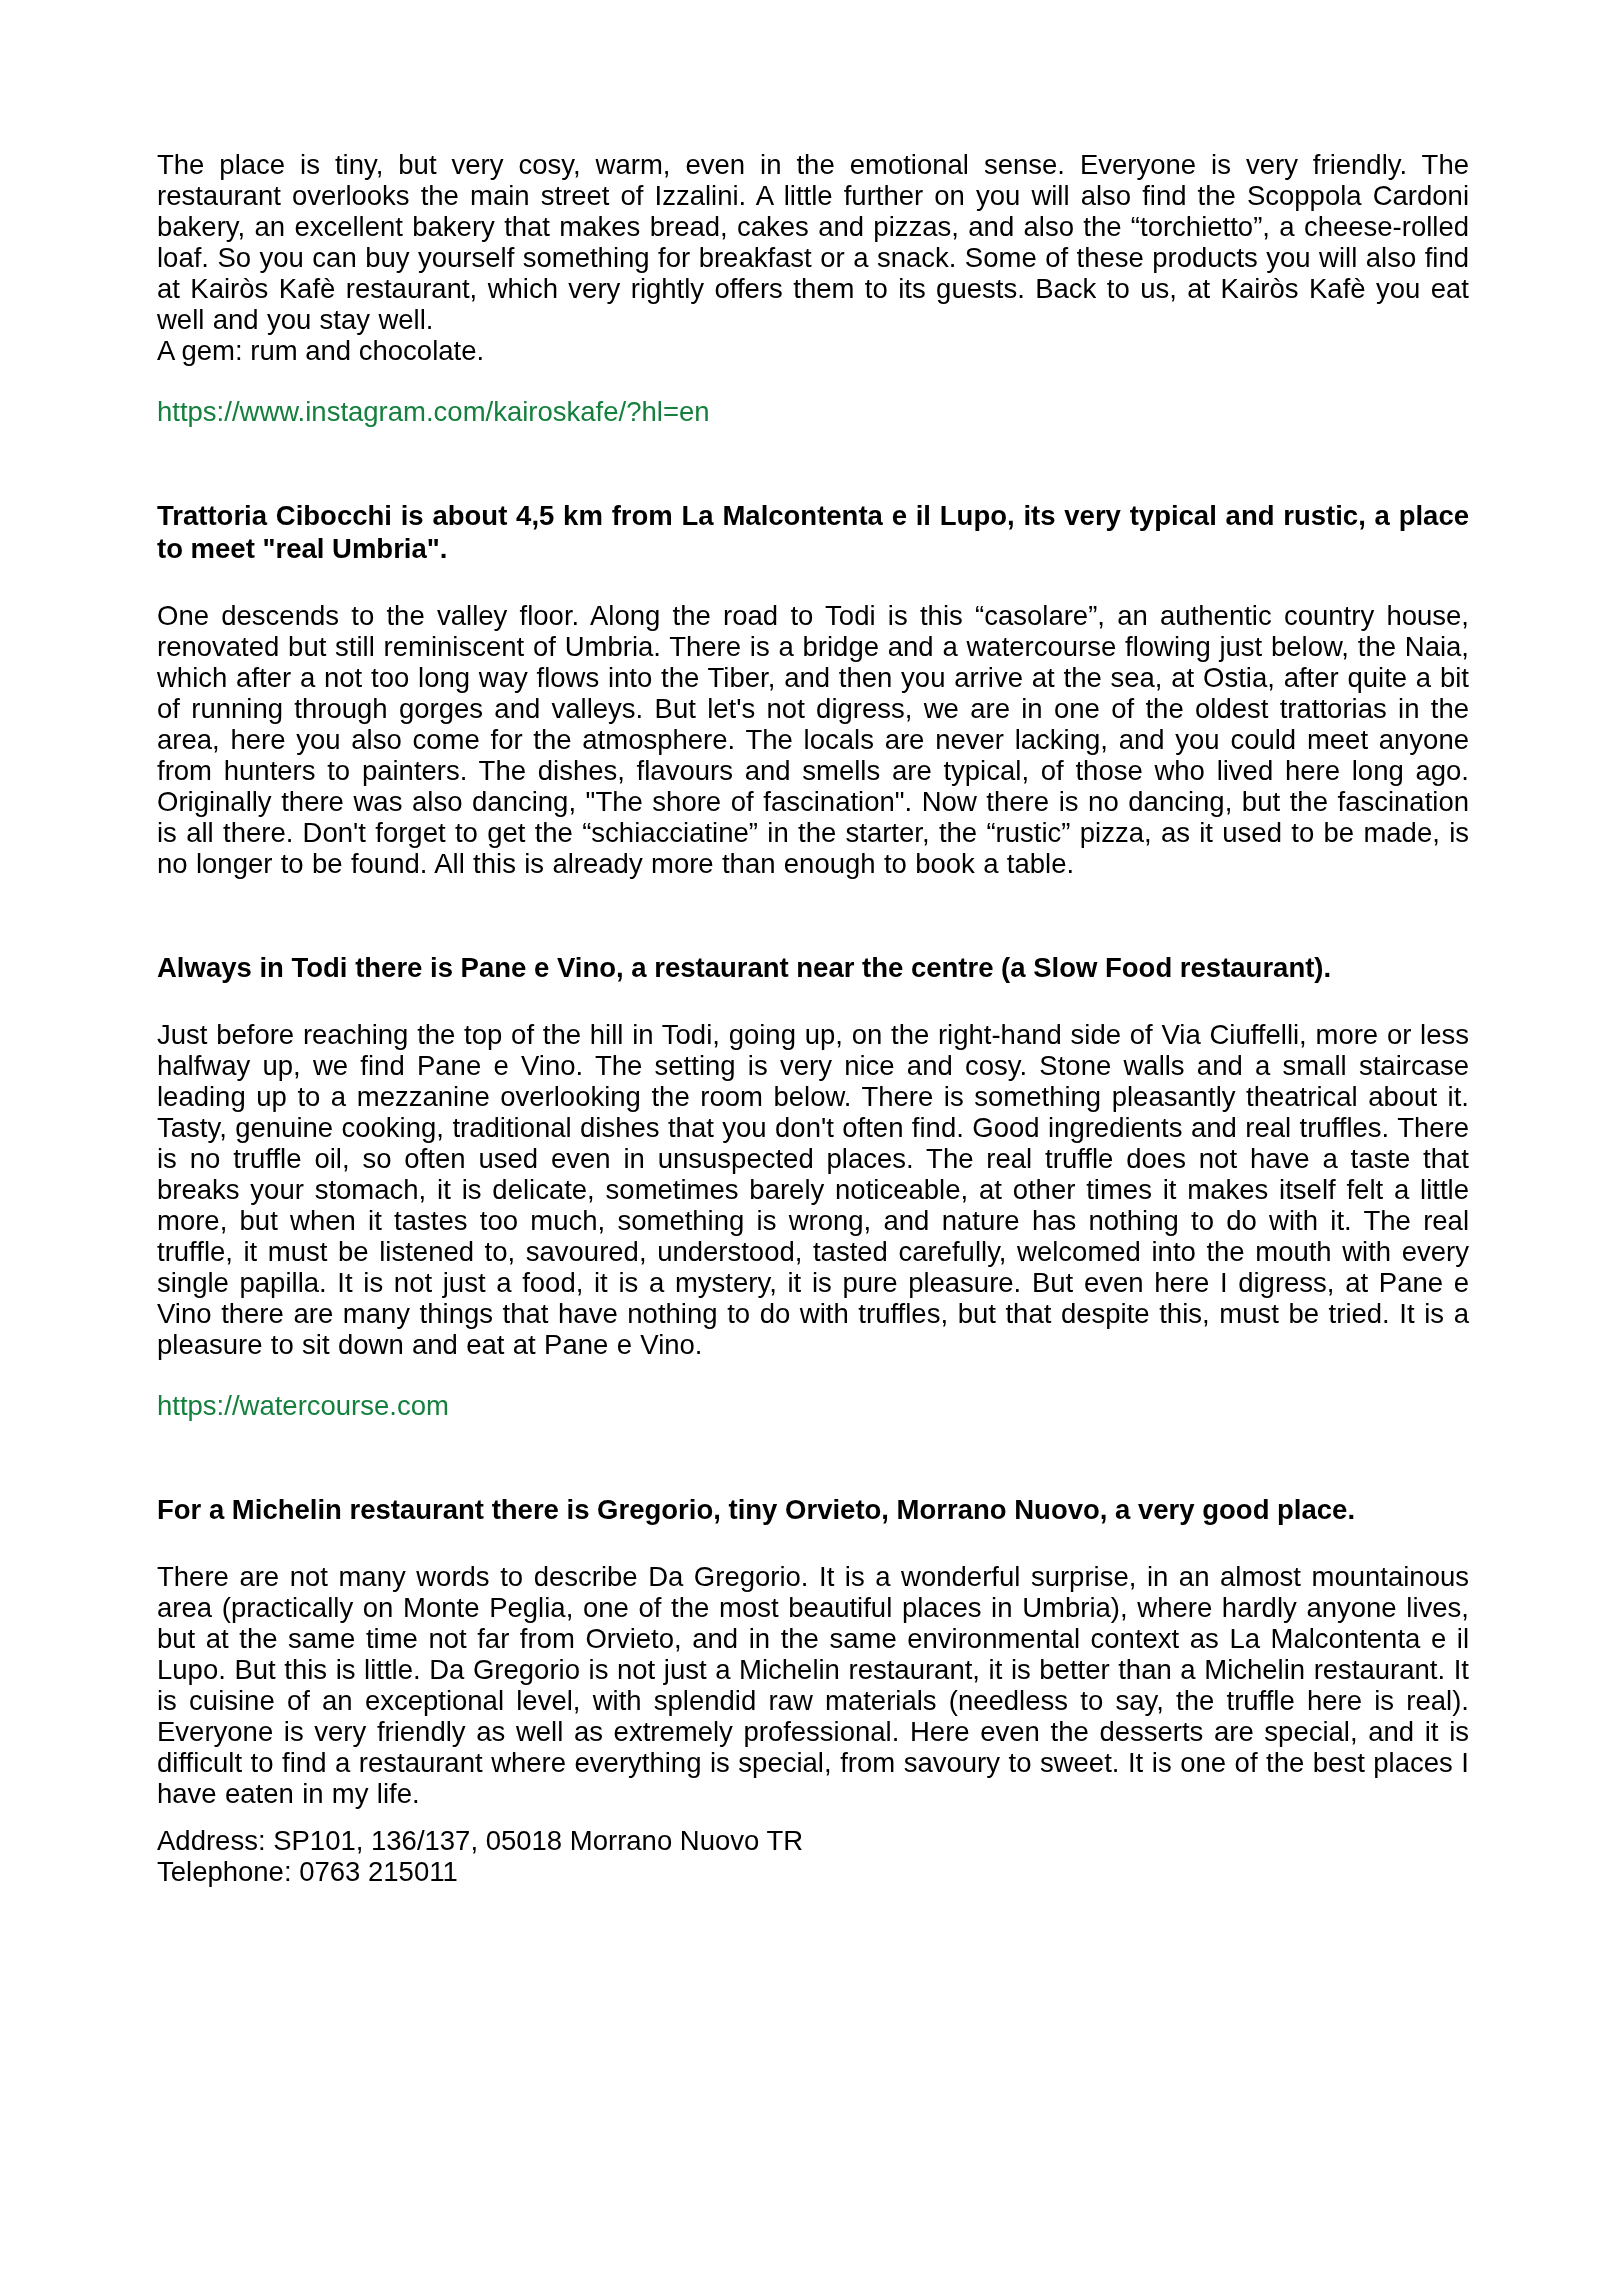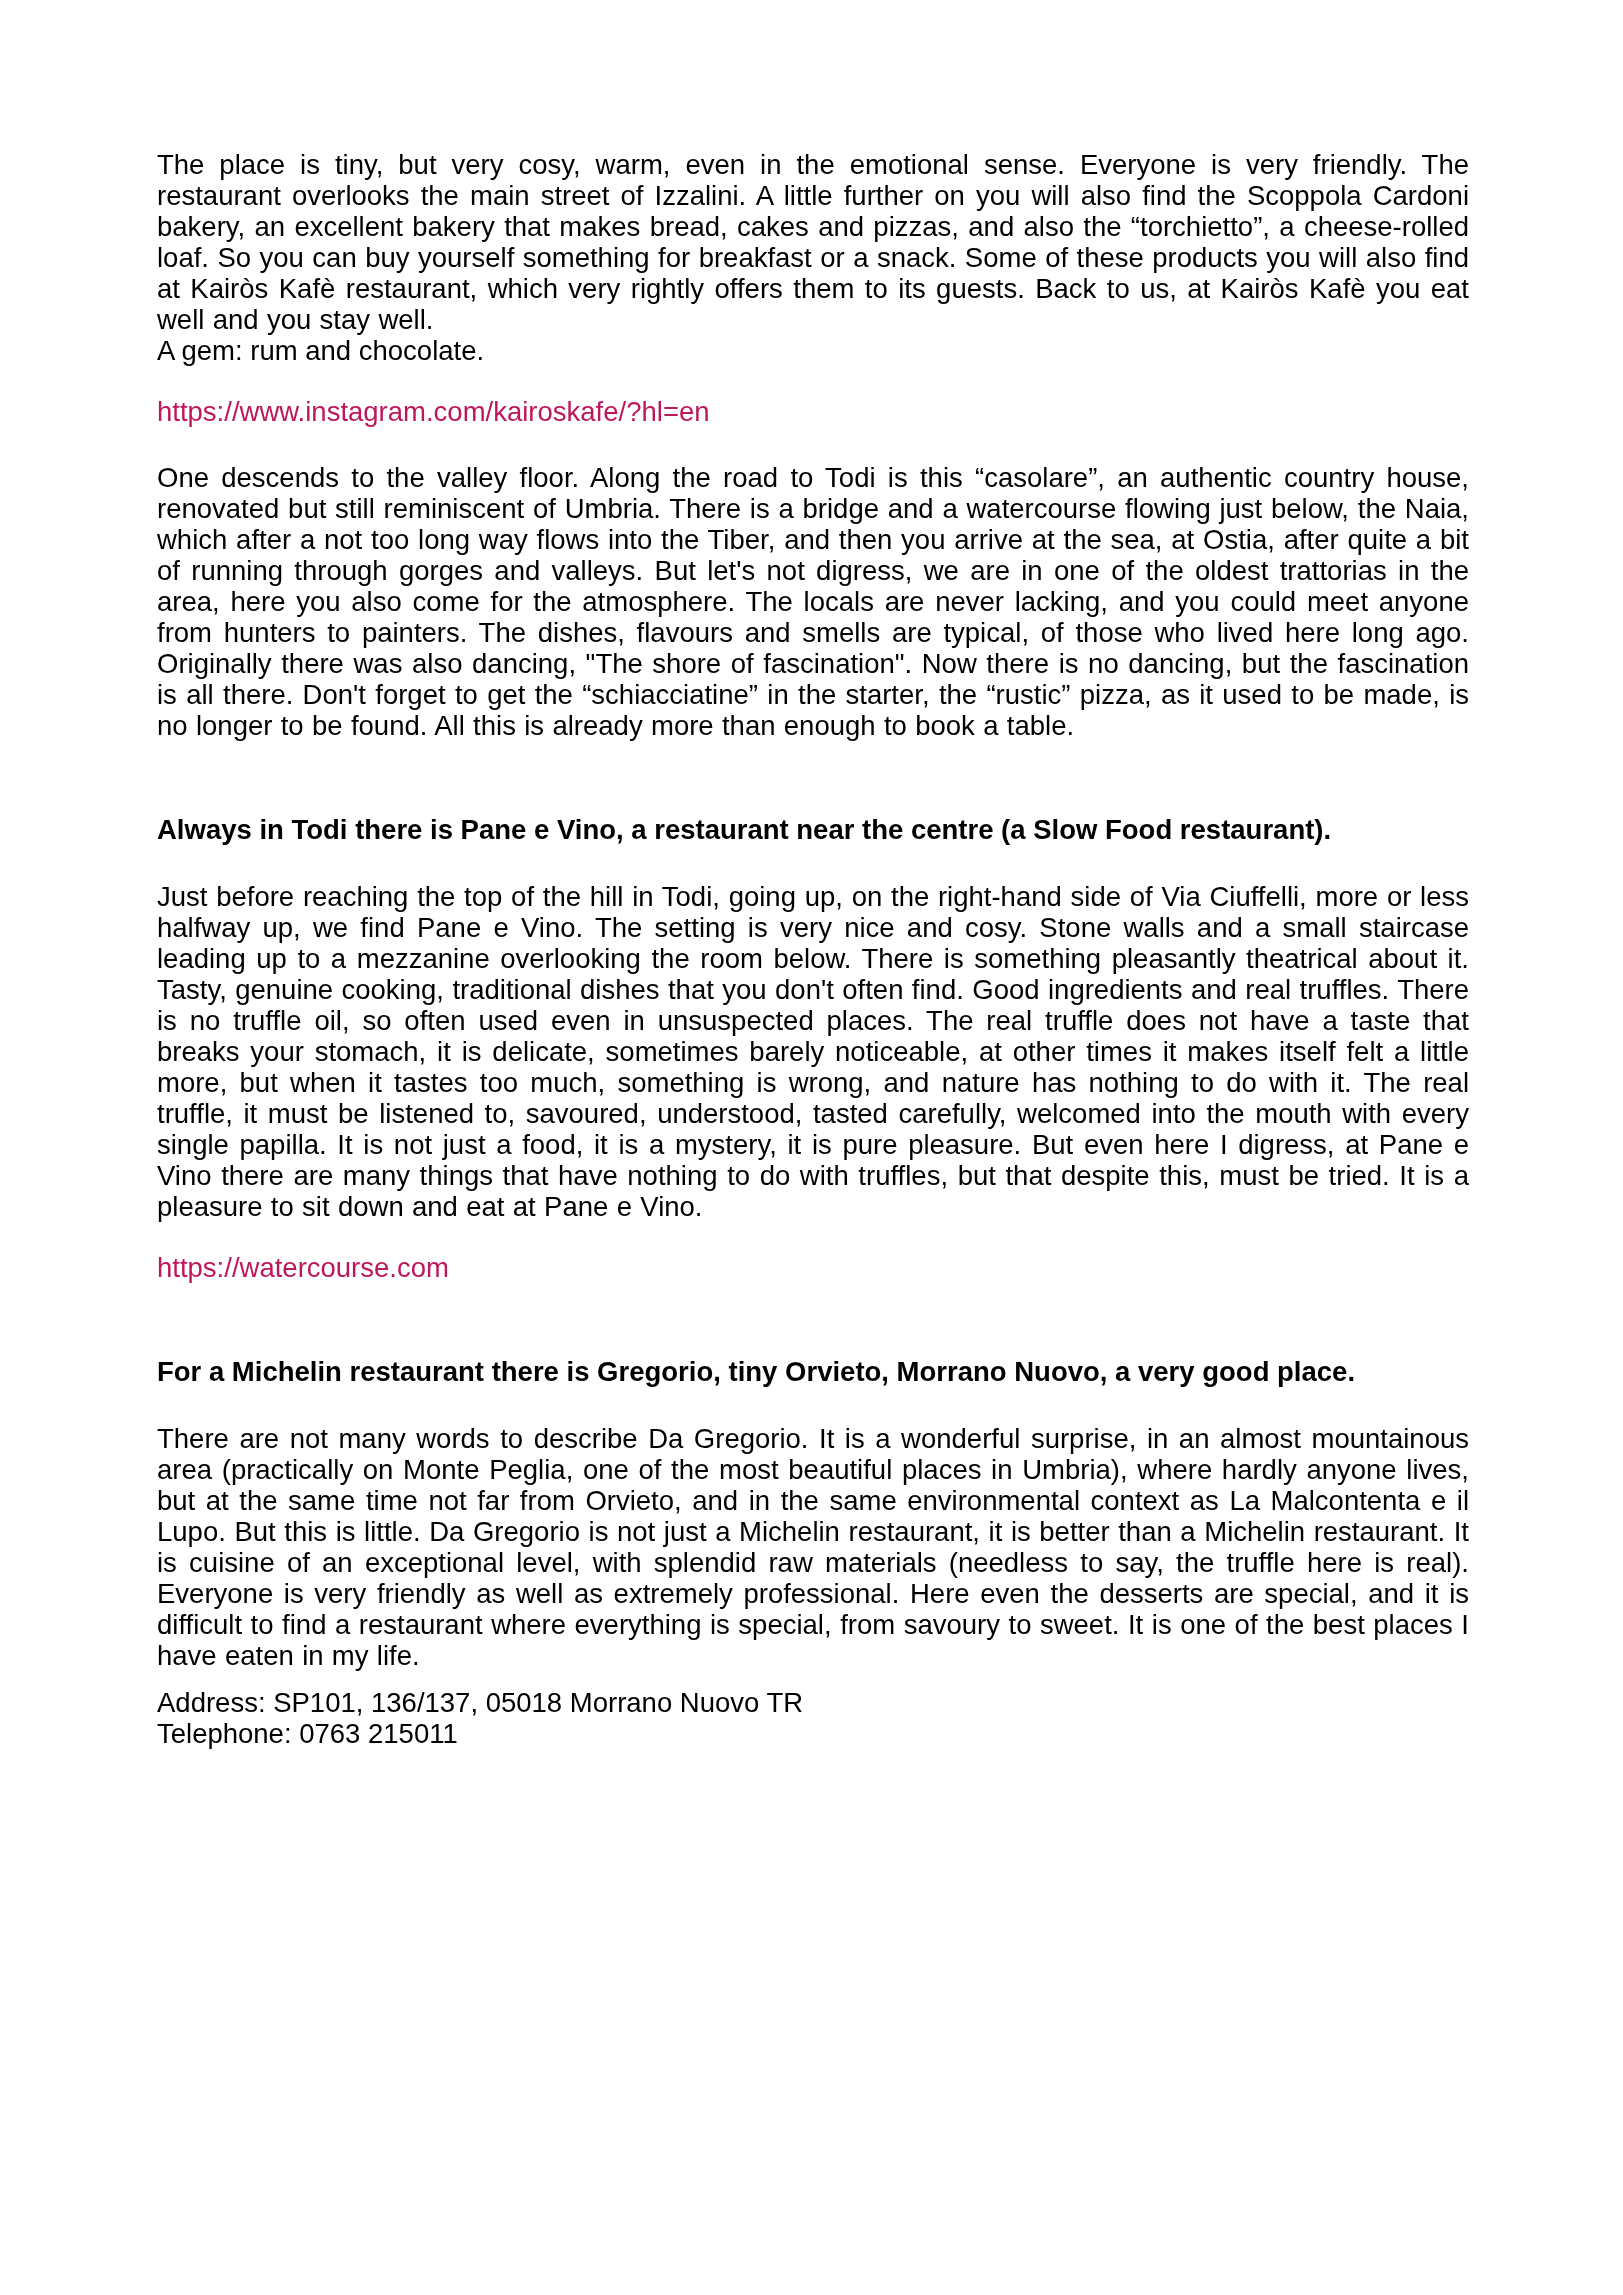--- a/index.html
+++ b/index.html
@@ -34,21 +34,21 @@
     margin: 0;
     font-size: 27.5px;
     line-height: 31px;
     text-align: left;
   }
   .url {
     margin: 0;
     font-size: 27.5px;
     line-height: 31px;
     text-align: left;
-    color: #be185d;
+    color: #15803d;
     text-decoration: none;
     display: block;
   }
   .heading {
     margin: 0;
     font-size: 27.5px;
     line-height: 33px;
     font-weight: bold;
     text-align: justify;
     text-justify: inter-word;
@@ -67,20 +67,21 @@
 </head>
 <body>
 
 <div class="page">
 
   <p class="para">The place is tiny, but very cosy, warm, even in the emotional sense. Everyone is very friendly. The restaurant overlooks the main street of Izzalini. A little further on you will also find the Scoppola Cardoni bakery, an excellent bakery that makes bread, cakes and pizzas, and also the “torchietto”, a cheese-rolled loaf. So you can buy yourself something for breakfast or a snack. Some of these products you will also find at Kairòs Kafè restaurant, which very rightly offers them to its guests. Back to us, at Kairòs Kafè you eat well and you stay well.</p>
   <p class="tail-line">A gem: rum and chocolate.</p>
 
   <span class="url mt-url">https://www.instagram.com/kairoskafe/?hl=en</span>
 
+  <h2 class="heading mt-head">Trattoria Cibocchi is about 4,5 km from La Malcontenta e il Lupo, its very typical and rustic, a place to meet "real Umbria".</h2>
 
   <p class="para mt-para">One descends to the valley floor. Along the road to Todi is this “casolare”, an authentic country house, renovated but still reminiscent of Umbria. There is a bridge and a watercourse flowing just below, the Naia, which after a not too long way flows into the Tiber, and then you arrive at the sea, at Ostia, after quite a bit of running through gorges and valleys. But let's not digress, we are in one of the oldest trattorias in the area, here you also come for the atmosphere. The locals are never lacking, and you could meet anyone from hunters to painters. The dishes, flavours and smells are typical, of those who lived here long ago. Originally there was also dancing, "The shore of fascination". Now there is no dancing, but the fascination is all there. Don't forget to get the “schiacciatine” in the starter, the “rustic” pizza, as it used to be made, is no longer to be found. All this is already more than enough to book a table.</p>
 
 
   <h2 class="heading mt-head">Always in Todi there is Pane e Vino, a restaurant near the centre (a Slow Food restaurant).</h2>
 
   <p class="para mt-para">Just before reaching the top of the hill in Todi, going up, on the right-hand side of Via Ciuffelli, more or less halfway up, we find Pane e Vino. The setting is very nice and cosy. Stone walls and a small staircase leading up to a mezzanine overlooking the room below. There is something pleasantly theatrical about it. Tasty, genuine cooking, traditional dishes that you don't often find. Good ingredients and real truffles. There is no truffle oil, so often used even in unsuspected places. The real truffle does not have a taste that breaks your stomach, it is delicate, sometimes barely noticeable, at other times it makes itself felt a little more, but when it tastes too much, something is wrong, and nature has nothing to do with it. The real truffle, it must be listened to, savoured, understood, tasted carefully, welcomed into the mouth with every single papilla. It is not just a food, it is a mystery, it is pure pleasure. But even here I digress, at Pane e Vino there are many things that have nothing to do with truffles, but that despite this, must be tried. It is a pleasure to sit down and eat at Pane e Vino.</p>
 
   <span class="url mt-url">https://watercourse.com</span>
 

